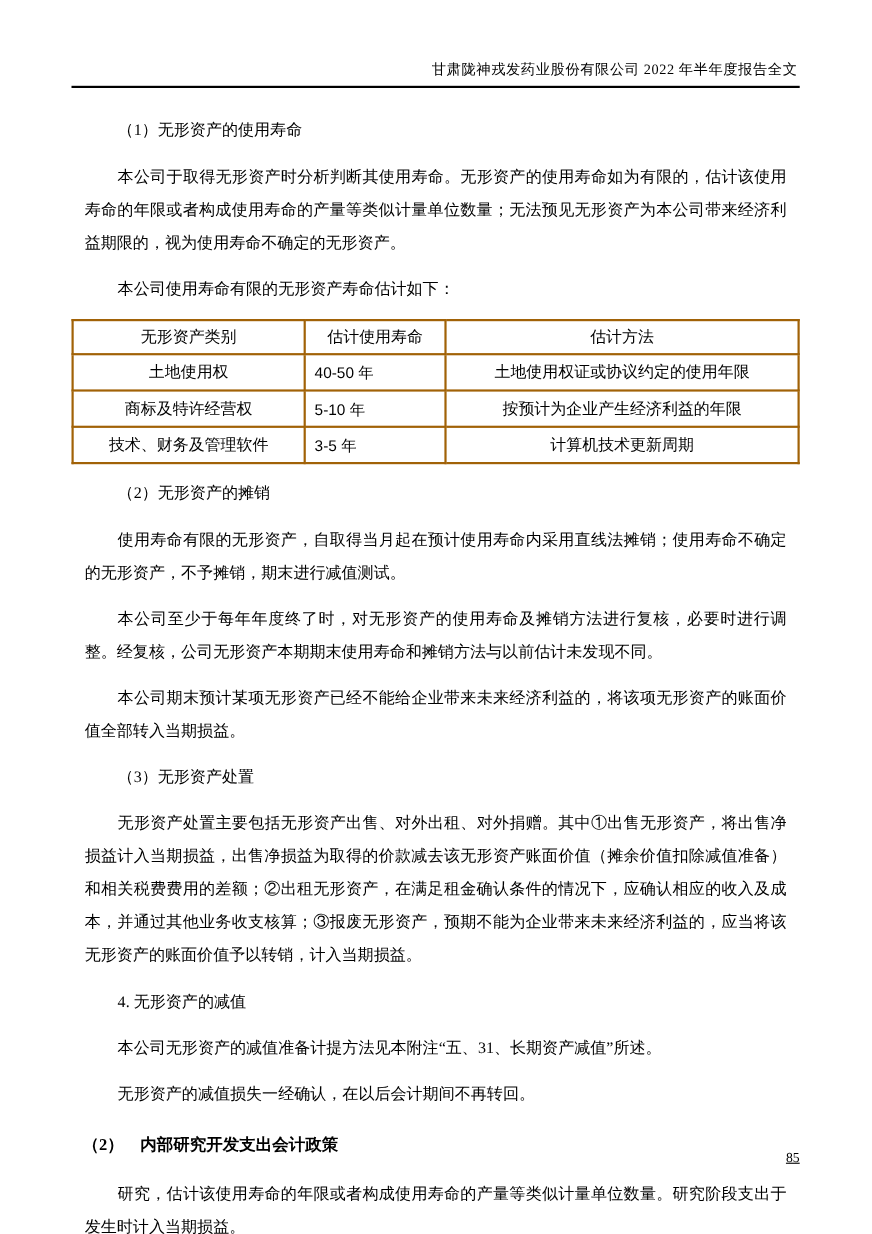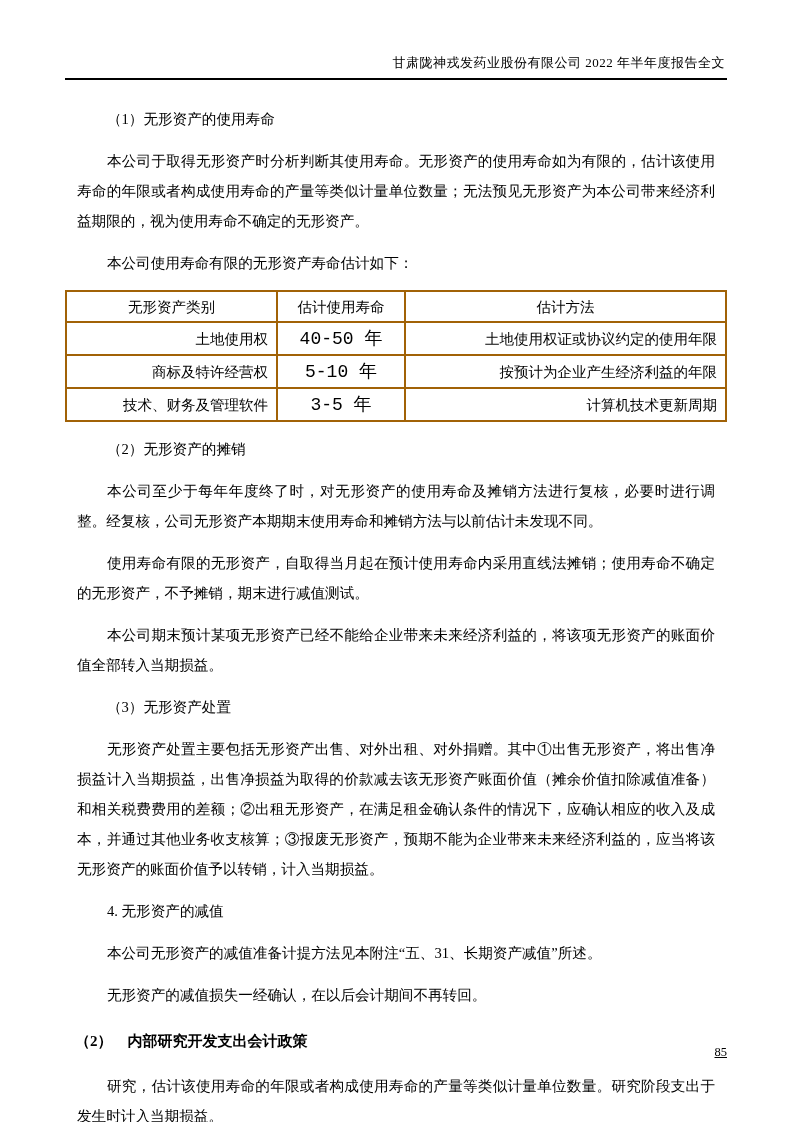--- a/index.html
+++ b/index.html
@@ -35,25 +35,25 @@
     margin: 8px 0 9px 0;
   }
   .lifespan-table th, .lifespan-table td {
     border: 2px solid #a16207;
     font-size: 14.5px;
     padding: 0 8px;
     font-weight: normal;
     line-height: 18px;
   }
   .lifespan-table th { height: 31px; text-align: center; }
-  .lifespan-table td { height: 33px; text-align: right; }
+  .lifespan-table td { height: 33px; text-align: center; }
   .lifespan-table td.cell-center {
-    text-align: center;
-    font-family: Liberation Mono, monospace;
-    font-size: 18px;
+    text-align: left;
+    font-family: Liberation Sans, sans-serif;
+    font-size: 14px;
   }
   .policy-heading {
     font-weight: bold;
     font-size: 15px;
     margin: 16px 0 15px 0;
     padding-left: 10px;
     display: flex;
     gap: 15px;
     text-indent: 0;
     text-align: left;
@@ -105,22 +105,22 @@
       </tr>
       <tr>
         <td>技术、财务及管理软件</td>
         <td class="cell-center">3-5 年</td>
         <td>计算机技术更新周期</td>
       </tr>
     </tbody>
   </table>
 
   <p class="subheading">（2）无形资产的摊销</p>
+  <p>使用寿命有限的无形资产，自取得当月起在预计使用寿命内采用直线法摊销；使用寿命不确定的无形资产，不予摊销，期末进行减值测试。</p>
   <p>本公司至少于每年年度终了时，对无形资产的使用寿命及摊销方法进行复核，必要时进行调整。经复核，公司无形资产本期期末使用寿命和摊销方法与以前估计未发现不同。</p>
-  <p>使用寿命有限的无形资产，自取得当月起在预计使用寿命内采用直线法摊销；使用寿命不确定的无形资产，不予摊销，期末进行减值测试。</p>
   <p>本公司期末预计某项无形资产已经不能给企业带来未来经济利益的，将该项无形资产的账面价值全部转入当期损益。</p>
 
   <p class="subheading">（3）无形资产处置</p>
   <p>无形资产处置主要包括无形资产出售、对外出租、对外捐赠。其中①出售无形资产，将出售净损益计入当期损益，出售净损益为取得的价款减去该无形资产账面价值（摊余价值扣除减值准备）和相关税费费用的差额；②出租无形资产，在满足租金确认条件的情况下，应确认相应的收入及成本，并通过其他业务收支核算；③报废无形资产，预期不能为企业带来未来经济利益的，应当将该无形资产的账面价值予以转销，计入当期损益。</p>
 
   <p class="subheading">4. 无形资产的减值</p>
   <p>本公司无形资产的减值准备计提方法见本附注“五、31、长期资产减值”所述。</p>
   <p>无形资产的减值损失一经确认，在以后会计期间不再转回。</p>
 
   <div class="policy-heading">

